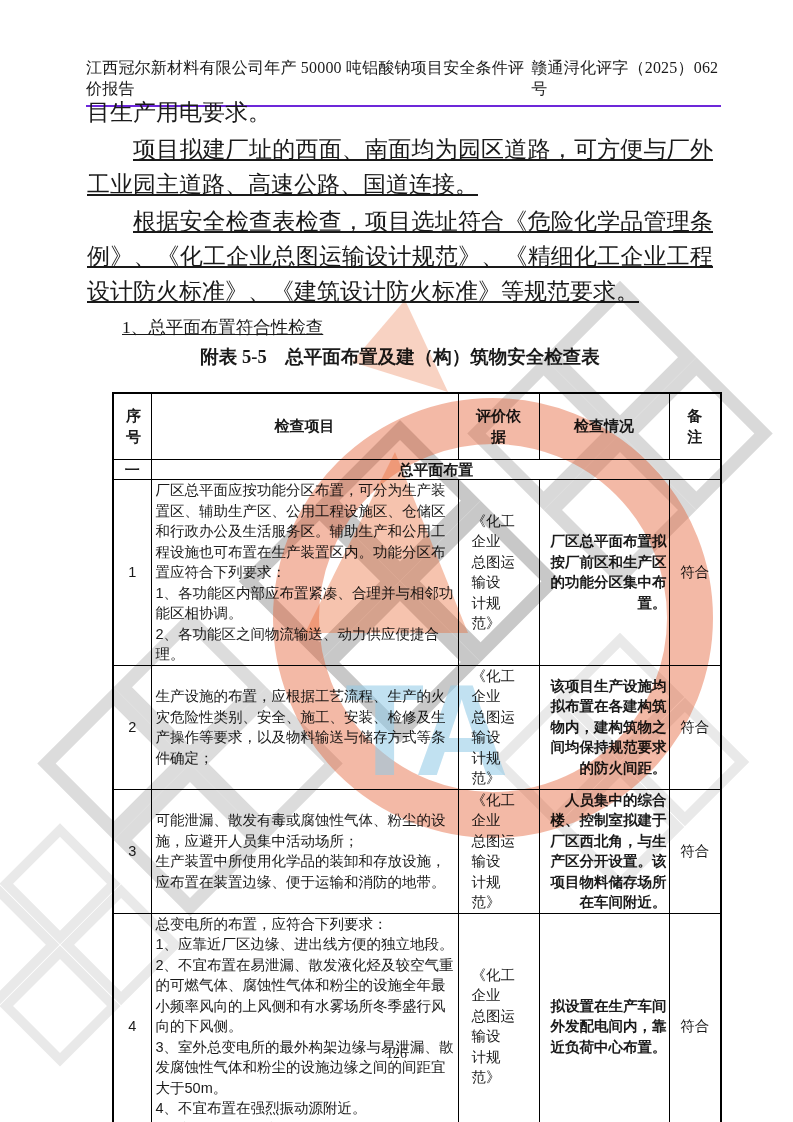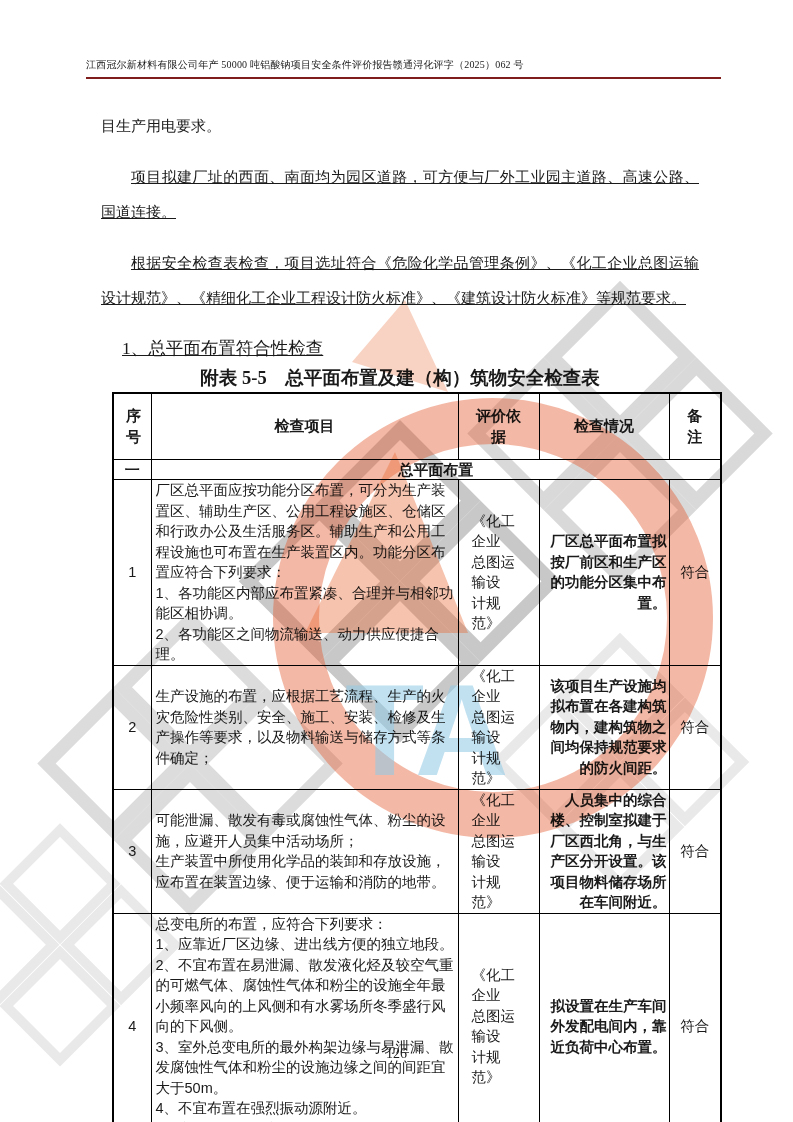--- a/index.html
+++ b/index.html
@@ -8,28 +8,28 @@
     width:793px;height:1122px;
     margin:0 auto;
     background:#ffffff;
     font-family:"Liberation Serif", serif;
     color:#1a1a1a;
     overflow:hidden;
   }
   
   .doc-header{
     position:absolute;top:58px;left:86px;right:72px;
-    display:flex;justify-content:flex-start;align-items:flex-end;
-    border-bottom:2px solid #7f1d1d;
+    display:flex;justify-content:space-between;align-items:flex-end;
+    border-bottom:2px solid #6d28d9;
     padding-bottom:5px;
-    font-size:10px;letter-spacing:0.2px;
+    font-size:16px;letter-spacing:0.2px;
   }
   
   .content{position:absolute;top:93px;left:85px;width:630px;}
-  .body-par{margin:16px;font-size:15px;line-height:35px;text-align:justify;}
+  .body-par{margin:2px;font-size:23px;line-height:35px;text-align:justify;}
   .indent{text-indent:2em;text-decoration:underline;}
   .section-heading{
     margin:7px 0 0 0;font-size:20px;font-weight:bold;line-height:32px;
     font-family:"Liberation Serif", serif;
   }
   .sub-heading{margin:0 0 0 37px;font-size:17.5px;line-height:32px;text-decoration:underline;}
   .table-title{
     margin:1px 0 0 0;text-align:center;font-size:18.5px;font-weight:bold;line-height:27px;
   }
   

